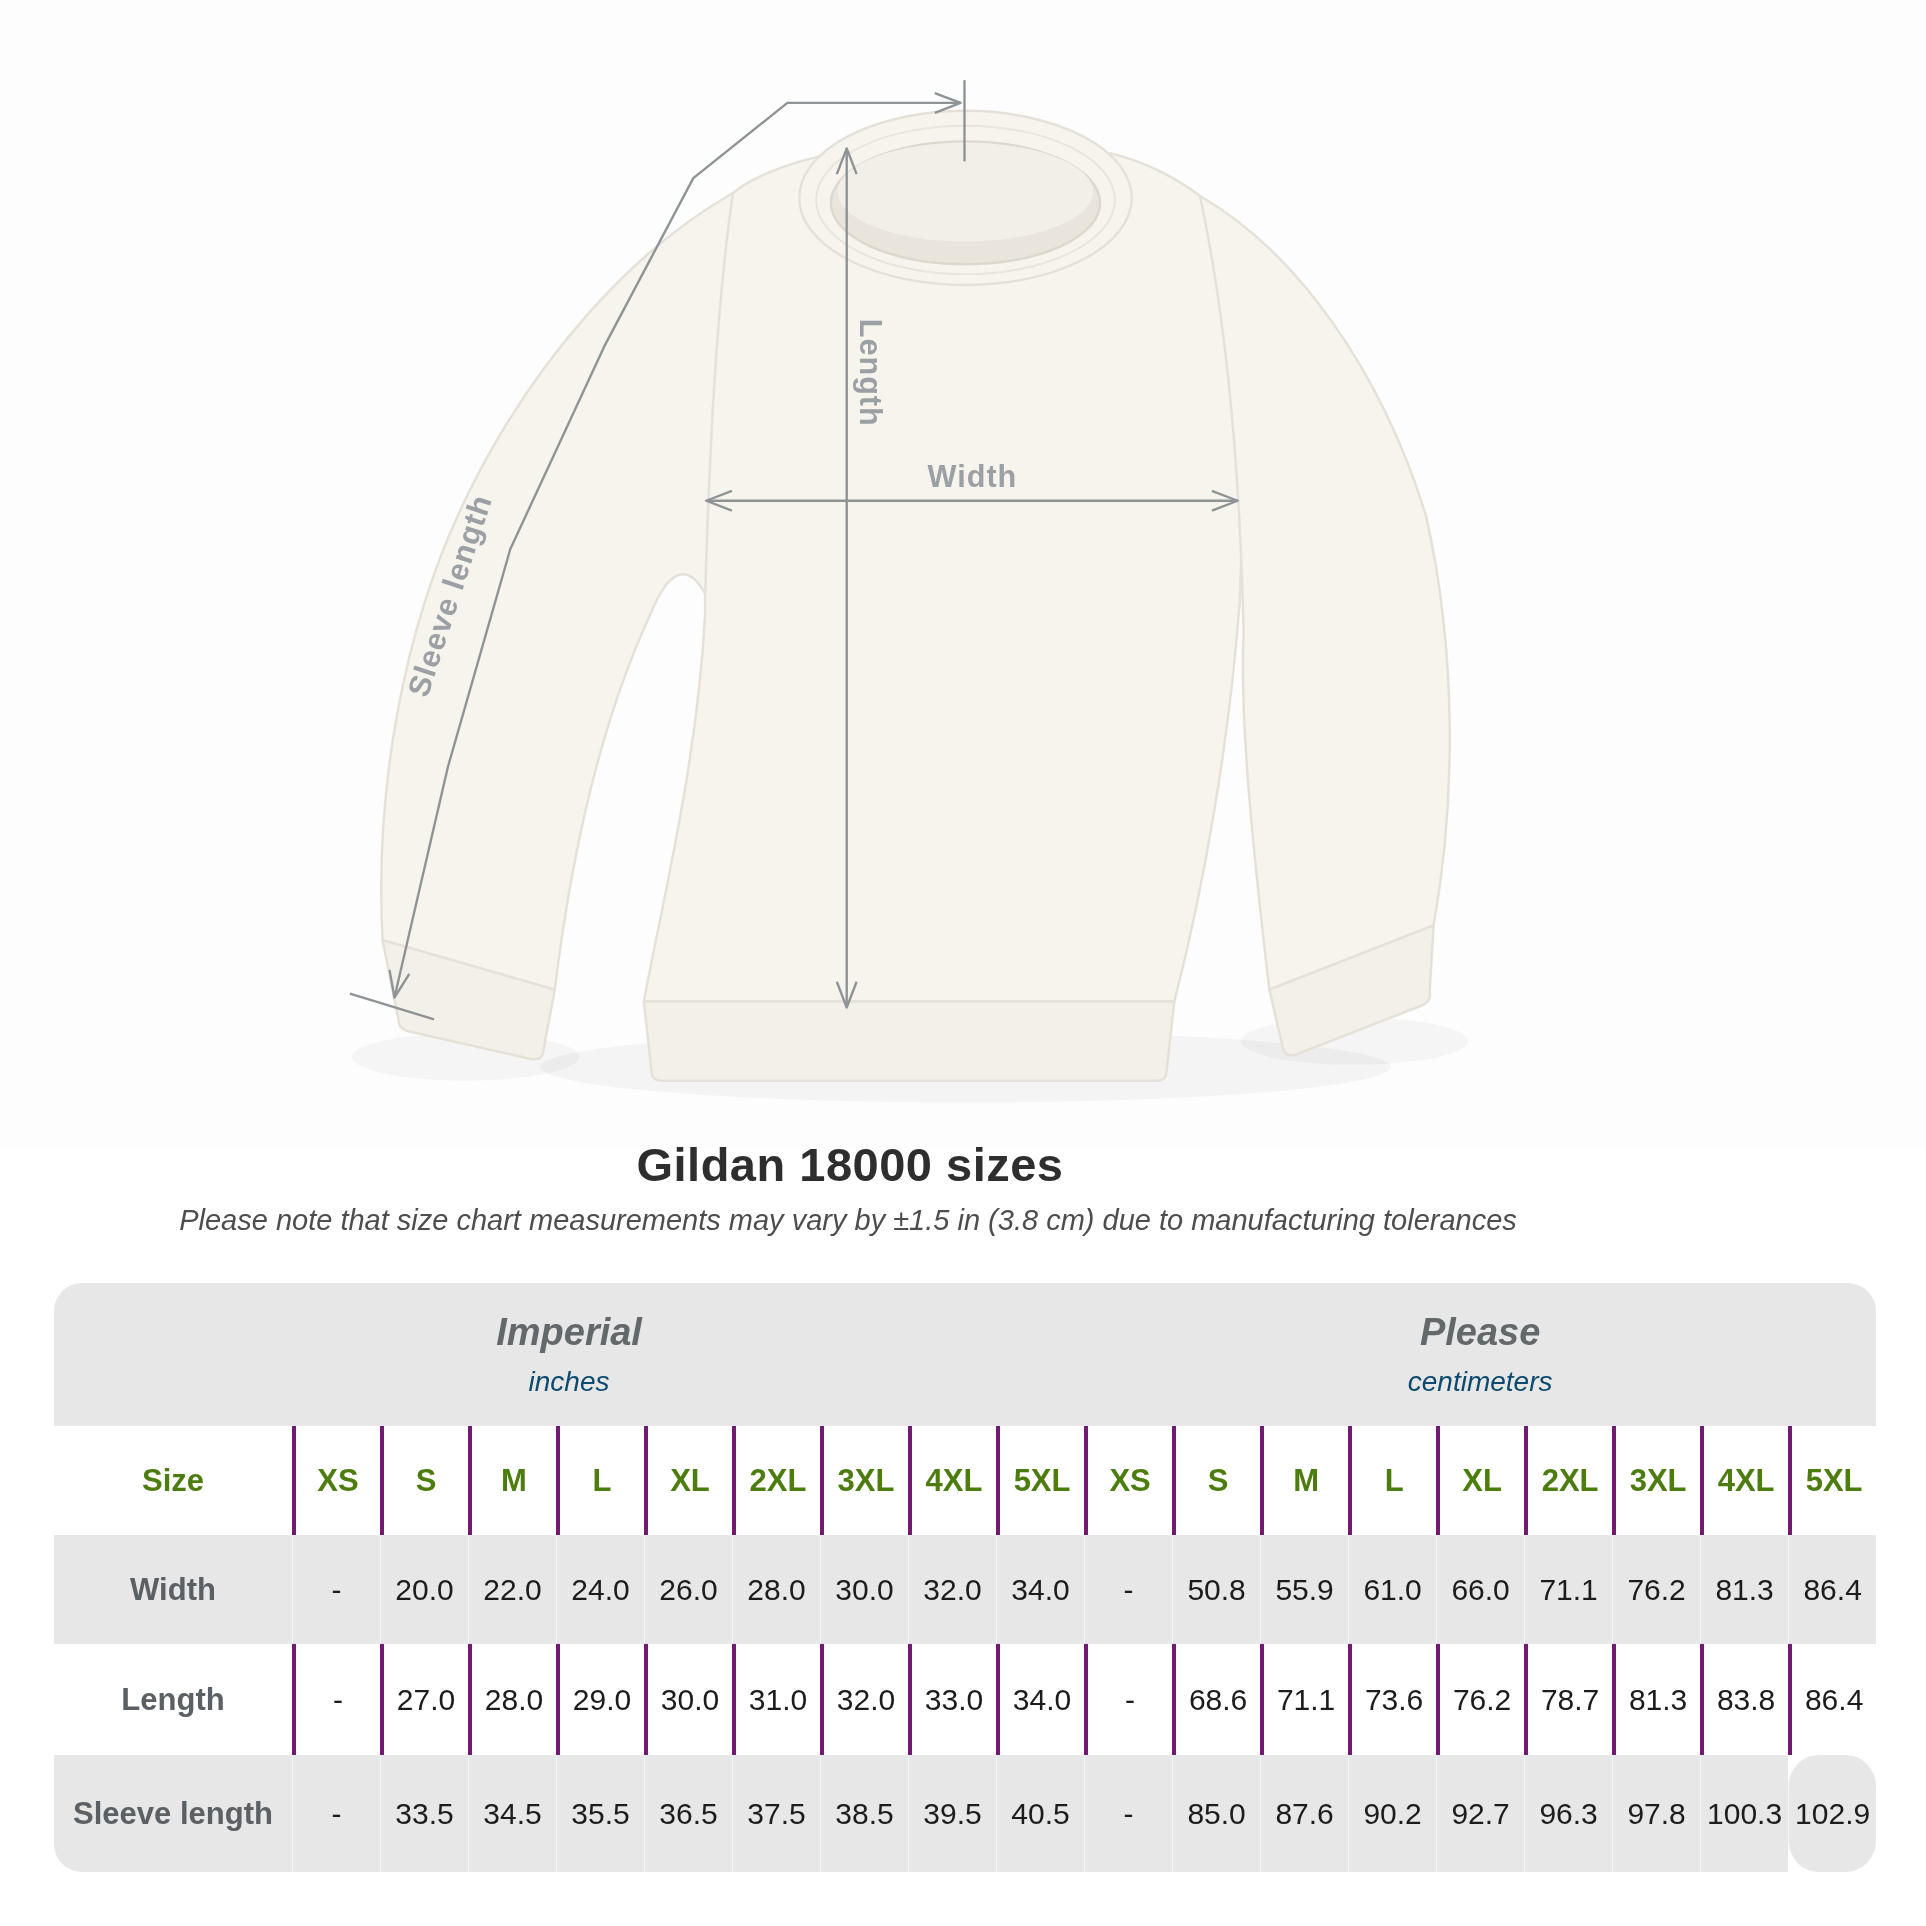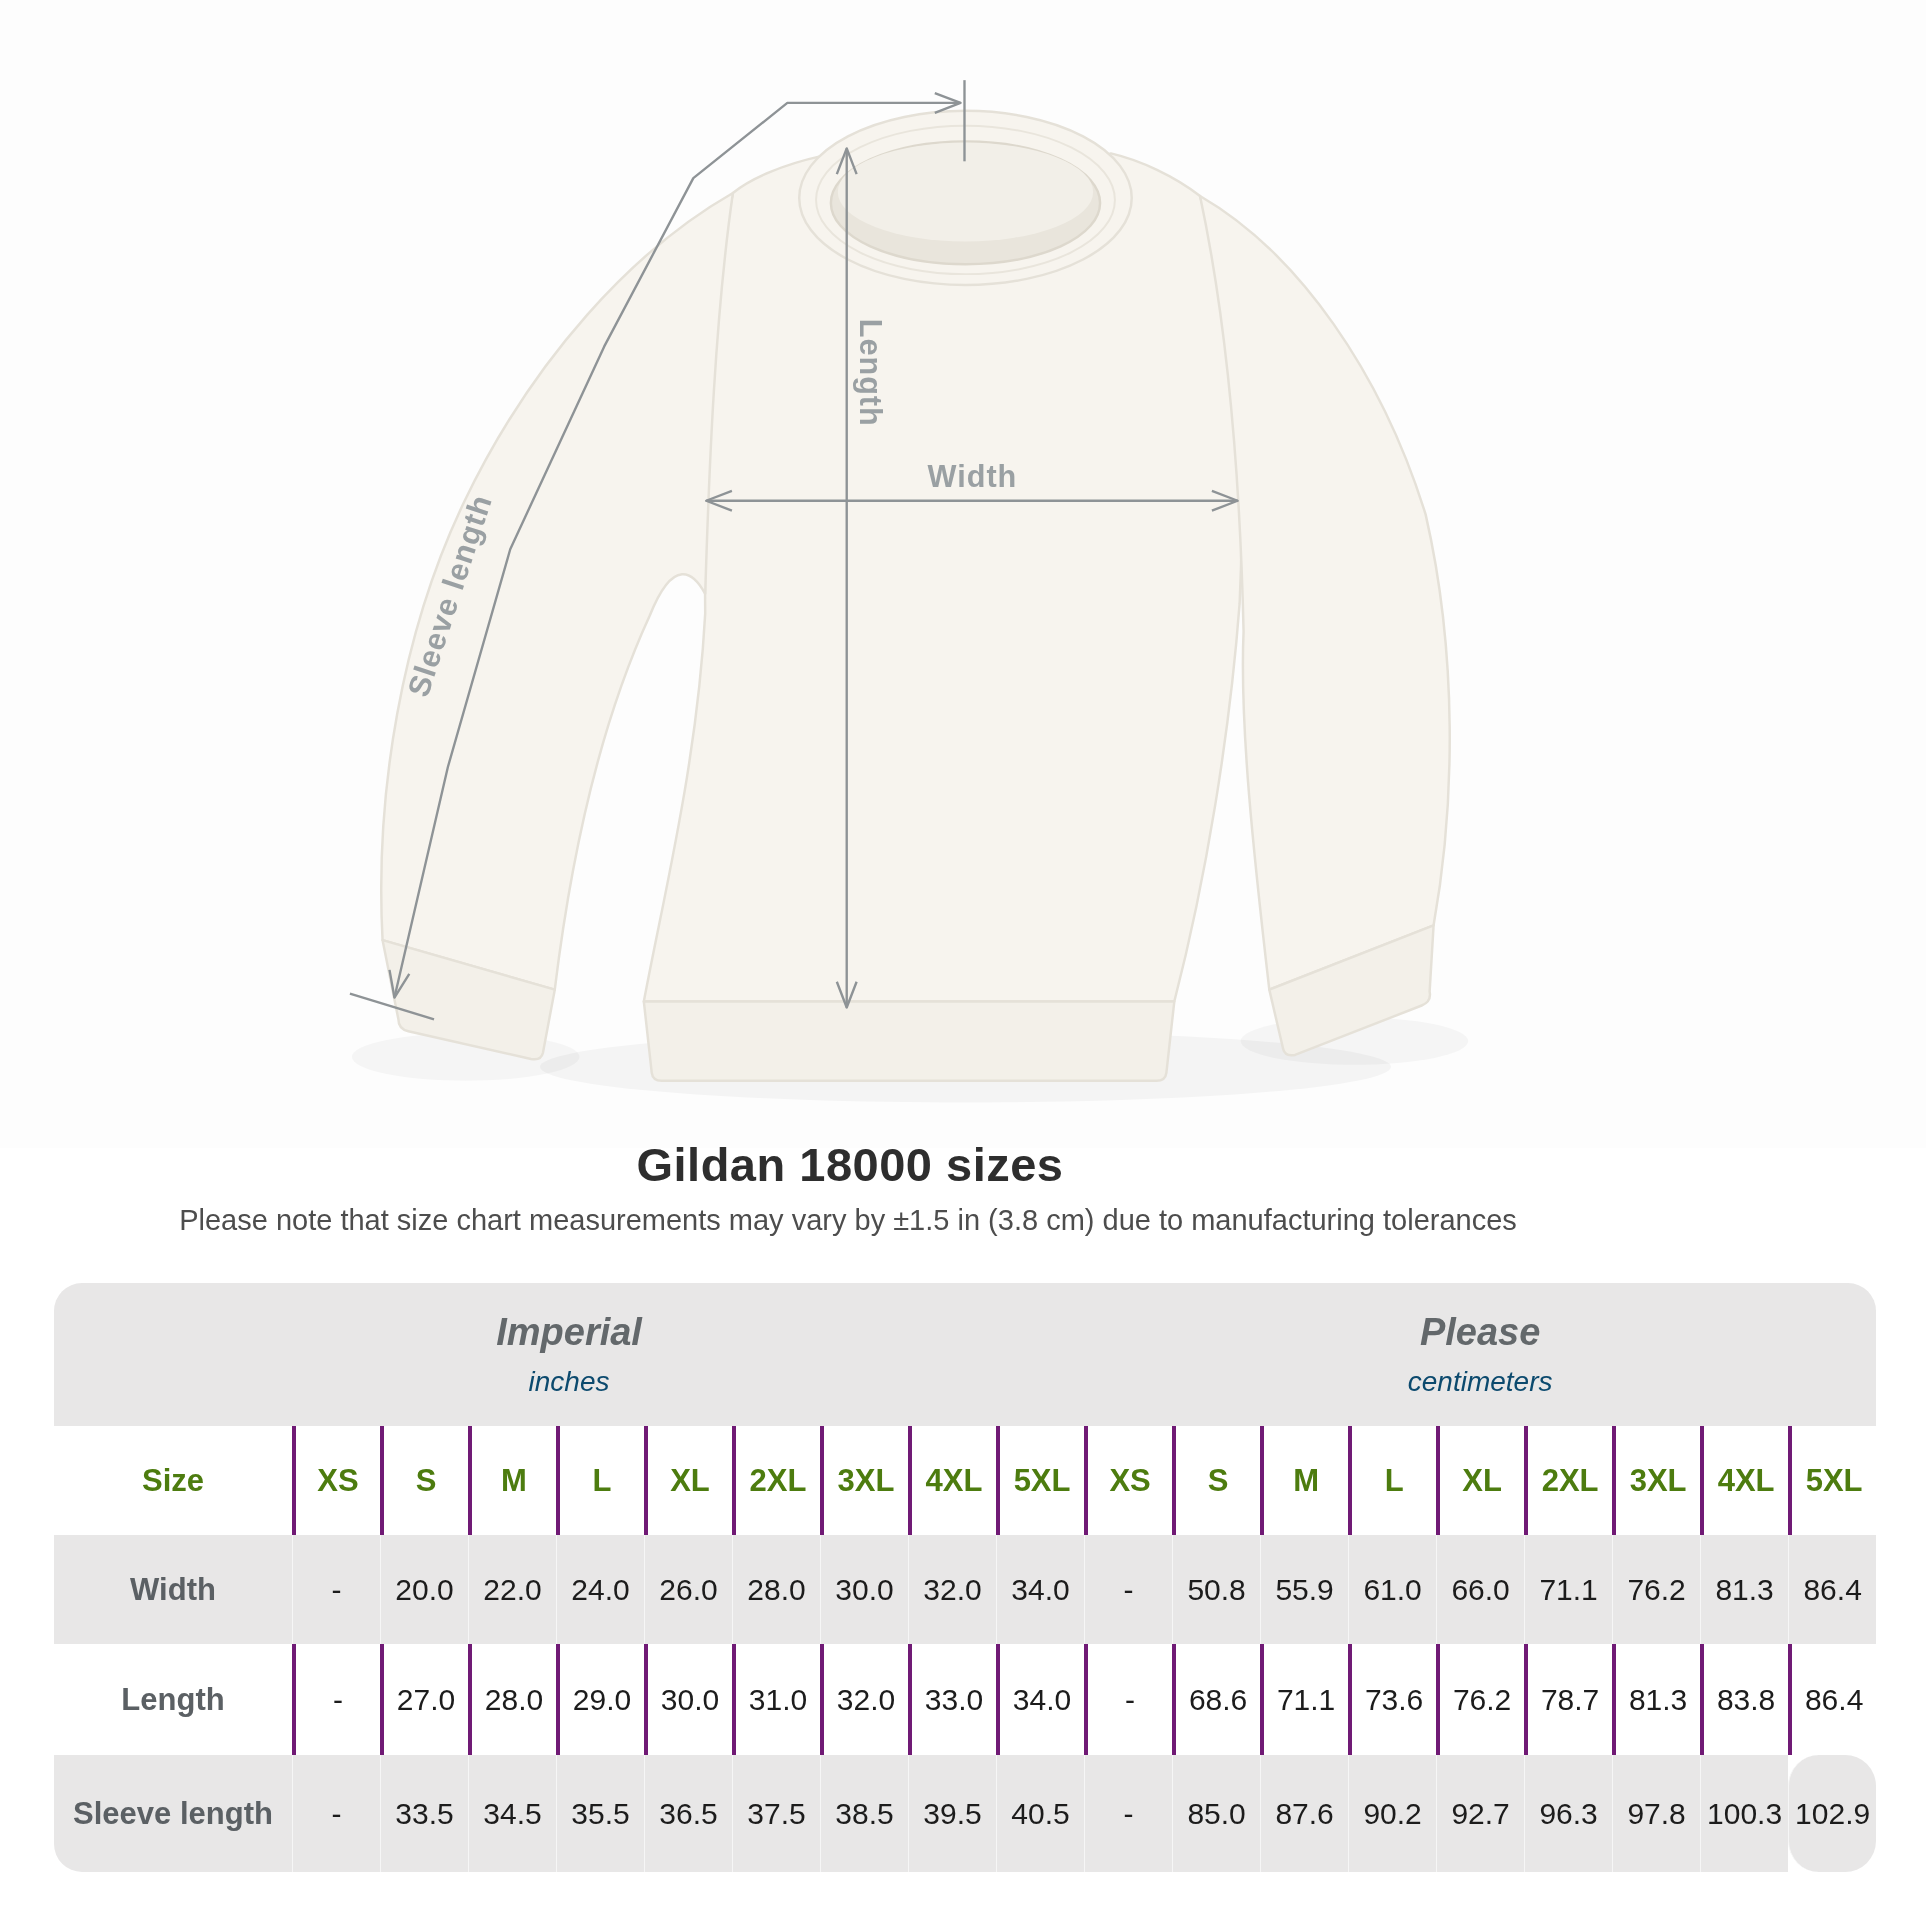--- a/index.html
+++ b/index.html
@@ -4,21 +4,21 @@
 <style>
   html,body{margin:0;padding:0;background:#ffffff;}
   .page{position:relative;width:1927px;height:1927px;background:#ffffff;overflow:hidden;
         font-family:"Liberation Sans",sans-serif;}
   .photo-area{position:absolute;left:0;top:0;width:1927px;height:1148px;background:#fdfdfd;}
   .diagram-svg{position:absolute;left:0;top:0;}
 
   .title{position:absolute;left:0;top:1137px;width:1700px;text-align:center;
          font-size:47px;font-weight:bold;color:#2e2e2e;letter-spacing:0.5px;}
   .subtitle{position:absolute;left:0;top:1204px;width:1696px;text-align:center;
-            font-size:29px;color:#4d4d4d;}
+            font-size:29px;font-style:italic;color:#4d4d4d;}
 
   .size-table{position:absolute;left:54px;top:1283px;width:1817px;
               border-spacing:0;table-layout:fixed;}
   .size-table td,.size-table th{padding:0;text-align:center;vertical-align:middle;}
 
   .band-row{height:143px;}
   .band{background:#e8e7e7;}
   .band-tl{border-top-left-radius:28px;}
   .band-tr{border-top-right-radius:28px;}
   .unit-name{font-size:38px;font-weight:bold;font-style:italic;color:#63686b;line-height:1.25;}

